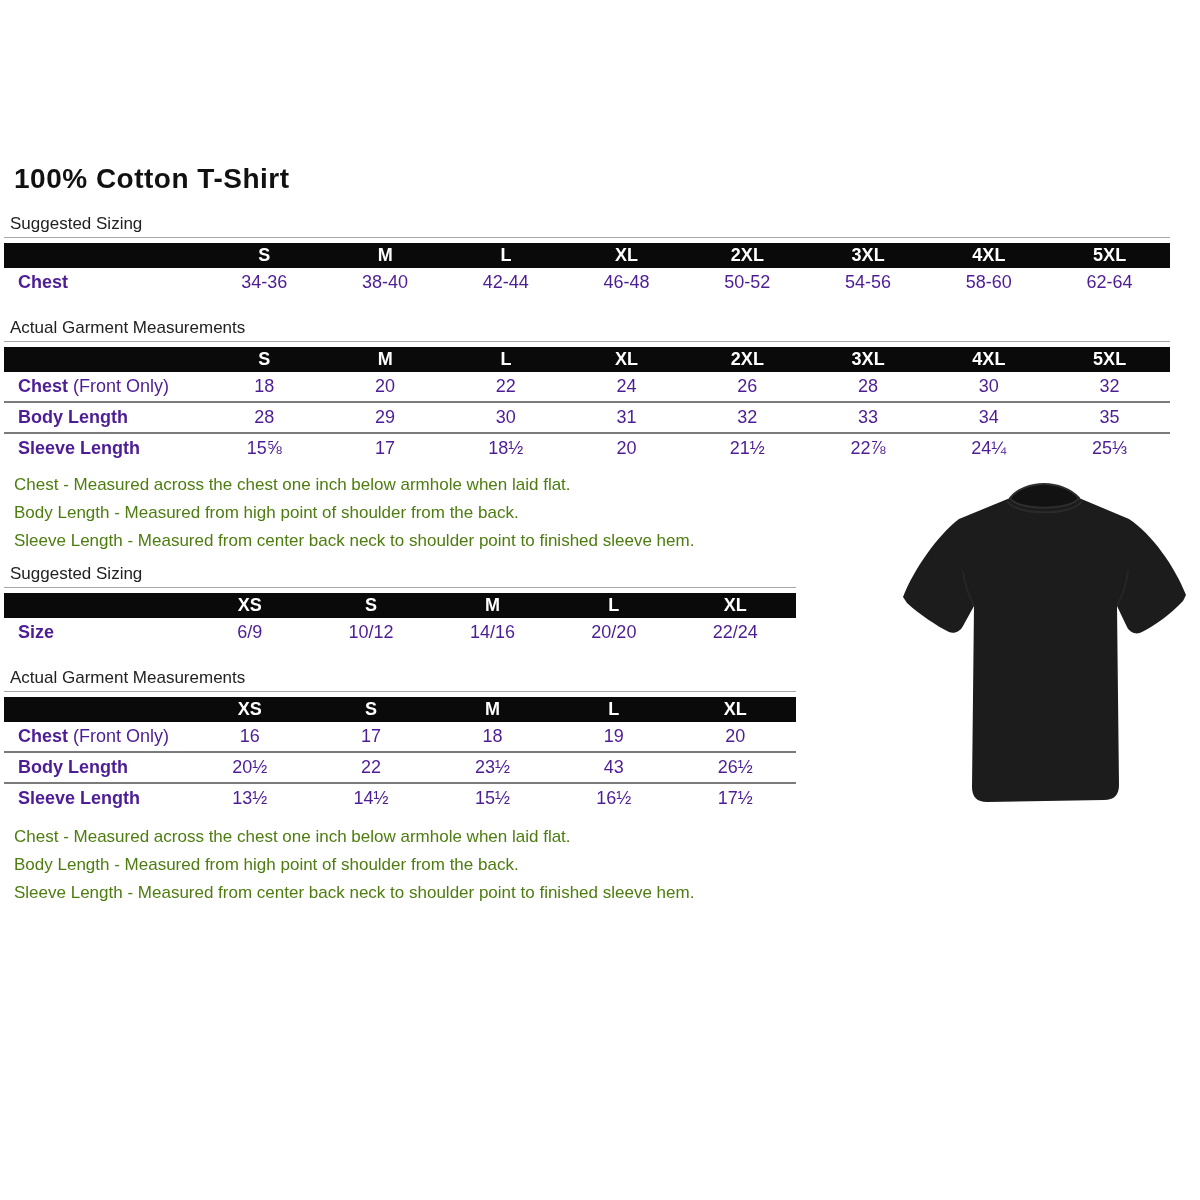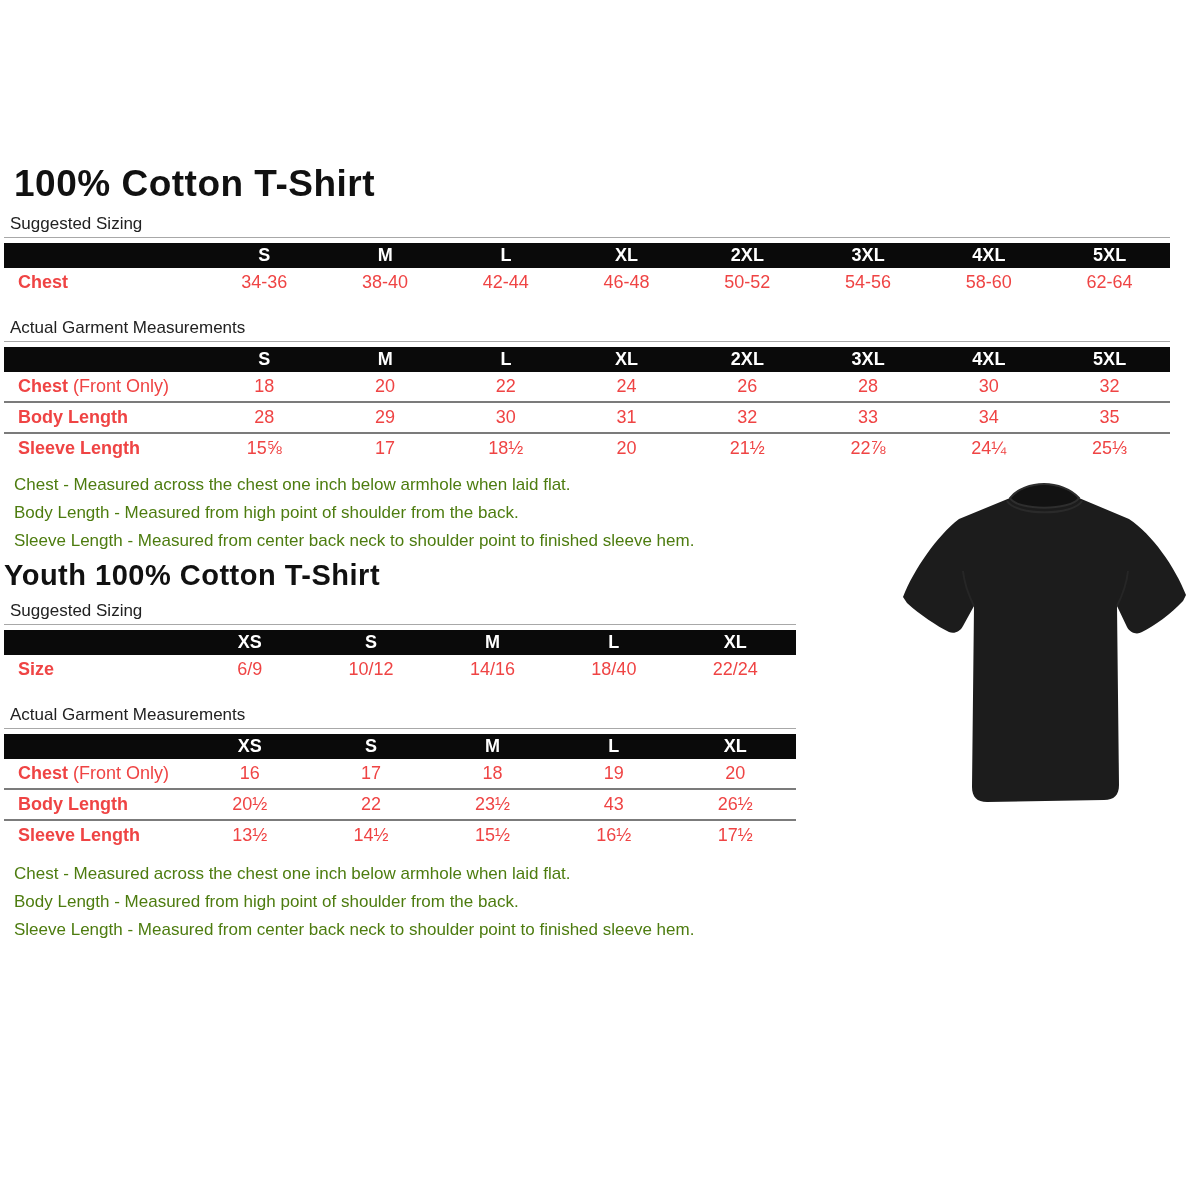--- a/index.html
+++ b/index.html
@@ -11,21 +11,21 @@
     font-family: "Liberation Sans", sans-serif;
     color: #1a1a1a;
     overflow: hidden;
   }
   .content { position: absolute; top: 163px; left: 0; width: 1200px; }
 
   
   .header-row { position: relative; height: 42px; }
   .product-title {
     position: absolute; left: 14px; top: 0;
-    font-size: 37px; font-weight: bold; color: #111;
+    font-size: 28px; font-weight: bold; color: #111;
     letter-spacing: 0.5px; white-space: nowrap;
   }
   .banner {
     position: absolute; left: 348px; top: 1px;
     width: 554px; height: 38px;
     background: #0a0a0a; color: #ffffff;
     font-size: 27px; font-weight: bold; letter-spacing: 6px;
     display: flex; align-items: center; justify-content: center;
     white-space: nowrap;
   }
@@ -49,21 +49,21 @@
     border-collapse: collapse;
     table-layout: fixed;
   }
   .size-table th {
     background: #0a0a0a; color: #ffffff;
     font-size: 18px; font-weight: bold;
     height: 25px; text-align: center; padding: 0;
   }
   .size-table td {
     font-size: 18px; text-align: center;
-    height: 29px; padding: 0; color: #ef4444;
+    height: 29px; padding: 0; color: #4c1d95;
   }
   .size-table td.row-label { text-align: left; padding-left: 14px; }
   .size-table td.row-label b { font-weight: bold; }
   .size-table tbody tr:not(:last-child) { border-bottom: 2px solid #7b7b7b; }
 
   
   .notes { margin: 8px 0 0 14px; font-size: 17px; line-height: 28px; color: #4d7c0f; }
   .notes-bottom { margin-top: 10px; }
 
   
@@ -200,21 +200,20 @@
           </table>
         </div>
     </div>
 
     <div class="notes">
       <div>Chest - Measured across the chest one inch below armhole when laid flat.</div>
       <div>Body Length - Measured from high point of shoulder from the back.</div>
       <div>Sleeve Length - Measured from center back neck to shoulder point to finished sleeve hem.</div>
     </div>
 
-    <div class="youth-title">Youth 100% Cotton T-Shirt</div>
 
     <div class="section sec-youth sec-gap-sm">
       <div class="section-label">Suggested Sizing</div>
       <div>
           <table class="size-table">
             <colgroup>
               <col style="width: 185px;">
               <col>
               <col>
               <col>
@@ -230,21 +229,21 @@
                 <th>L</th>
                 <th>XL</th>
               </tr>
             </thead>
             <tbody>
               <tr>
                 <td class="row-label"><b>Size</b></td>
                 <td>6/9</td>
                 <td>10/12</td>
                 <td>14/16</td>
-                <td>18/40</td>
+                <td>20/20</td>
                 <td>22/24</td>
               </tr>
             </tbody>
           </table>
         </div>
     </div>
 
     <div class="section sec-youth sec-gap-lg">
       <div class="section-label">Actual Garment Measurements</div>
       <div>

